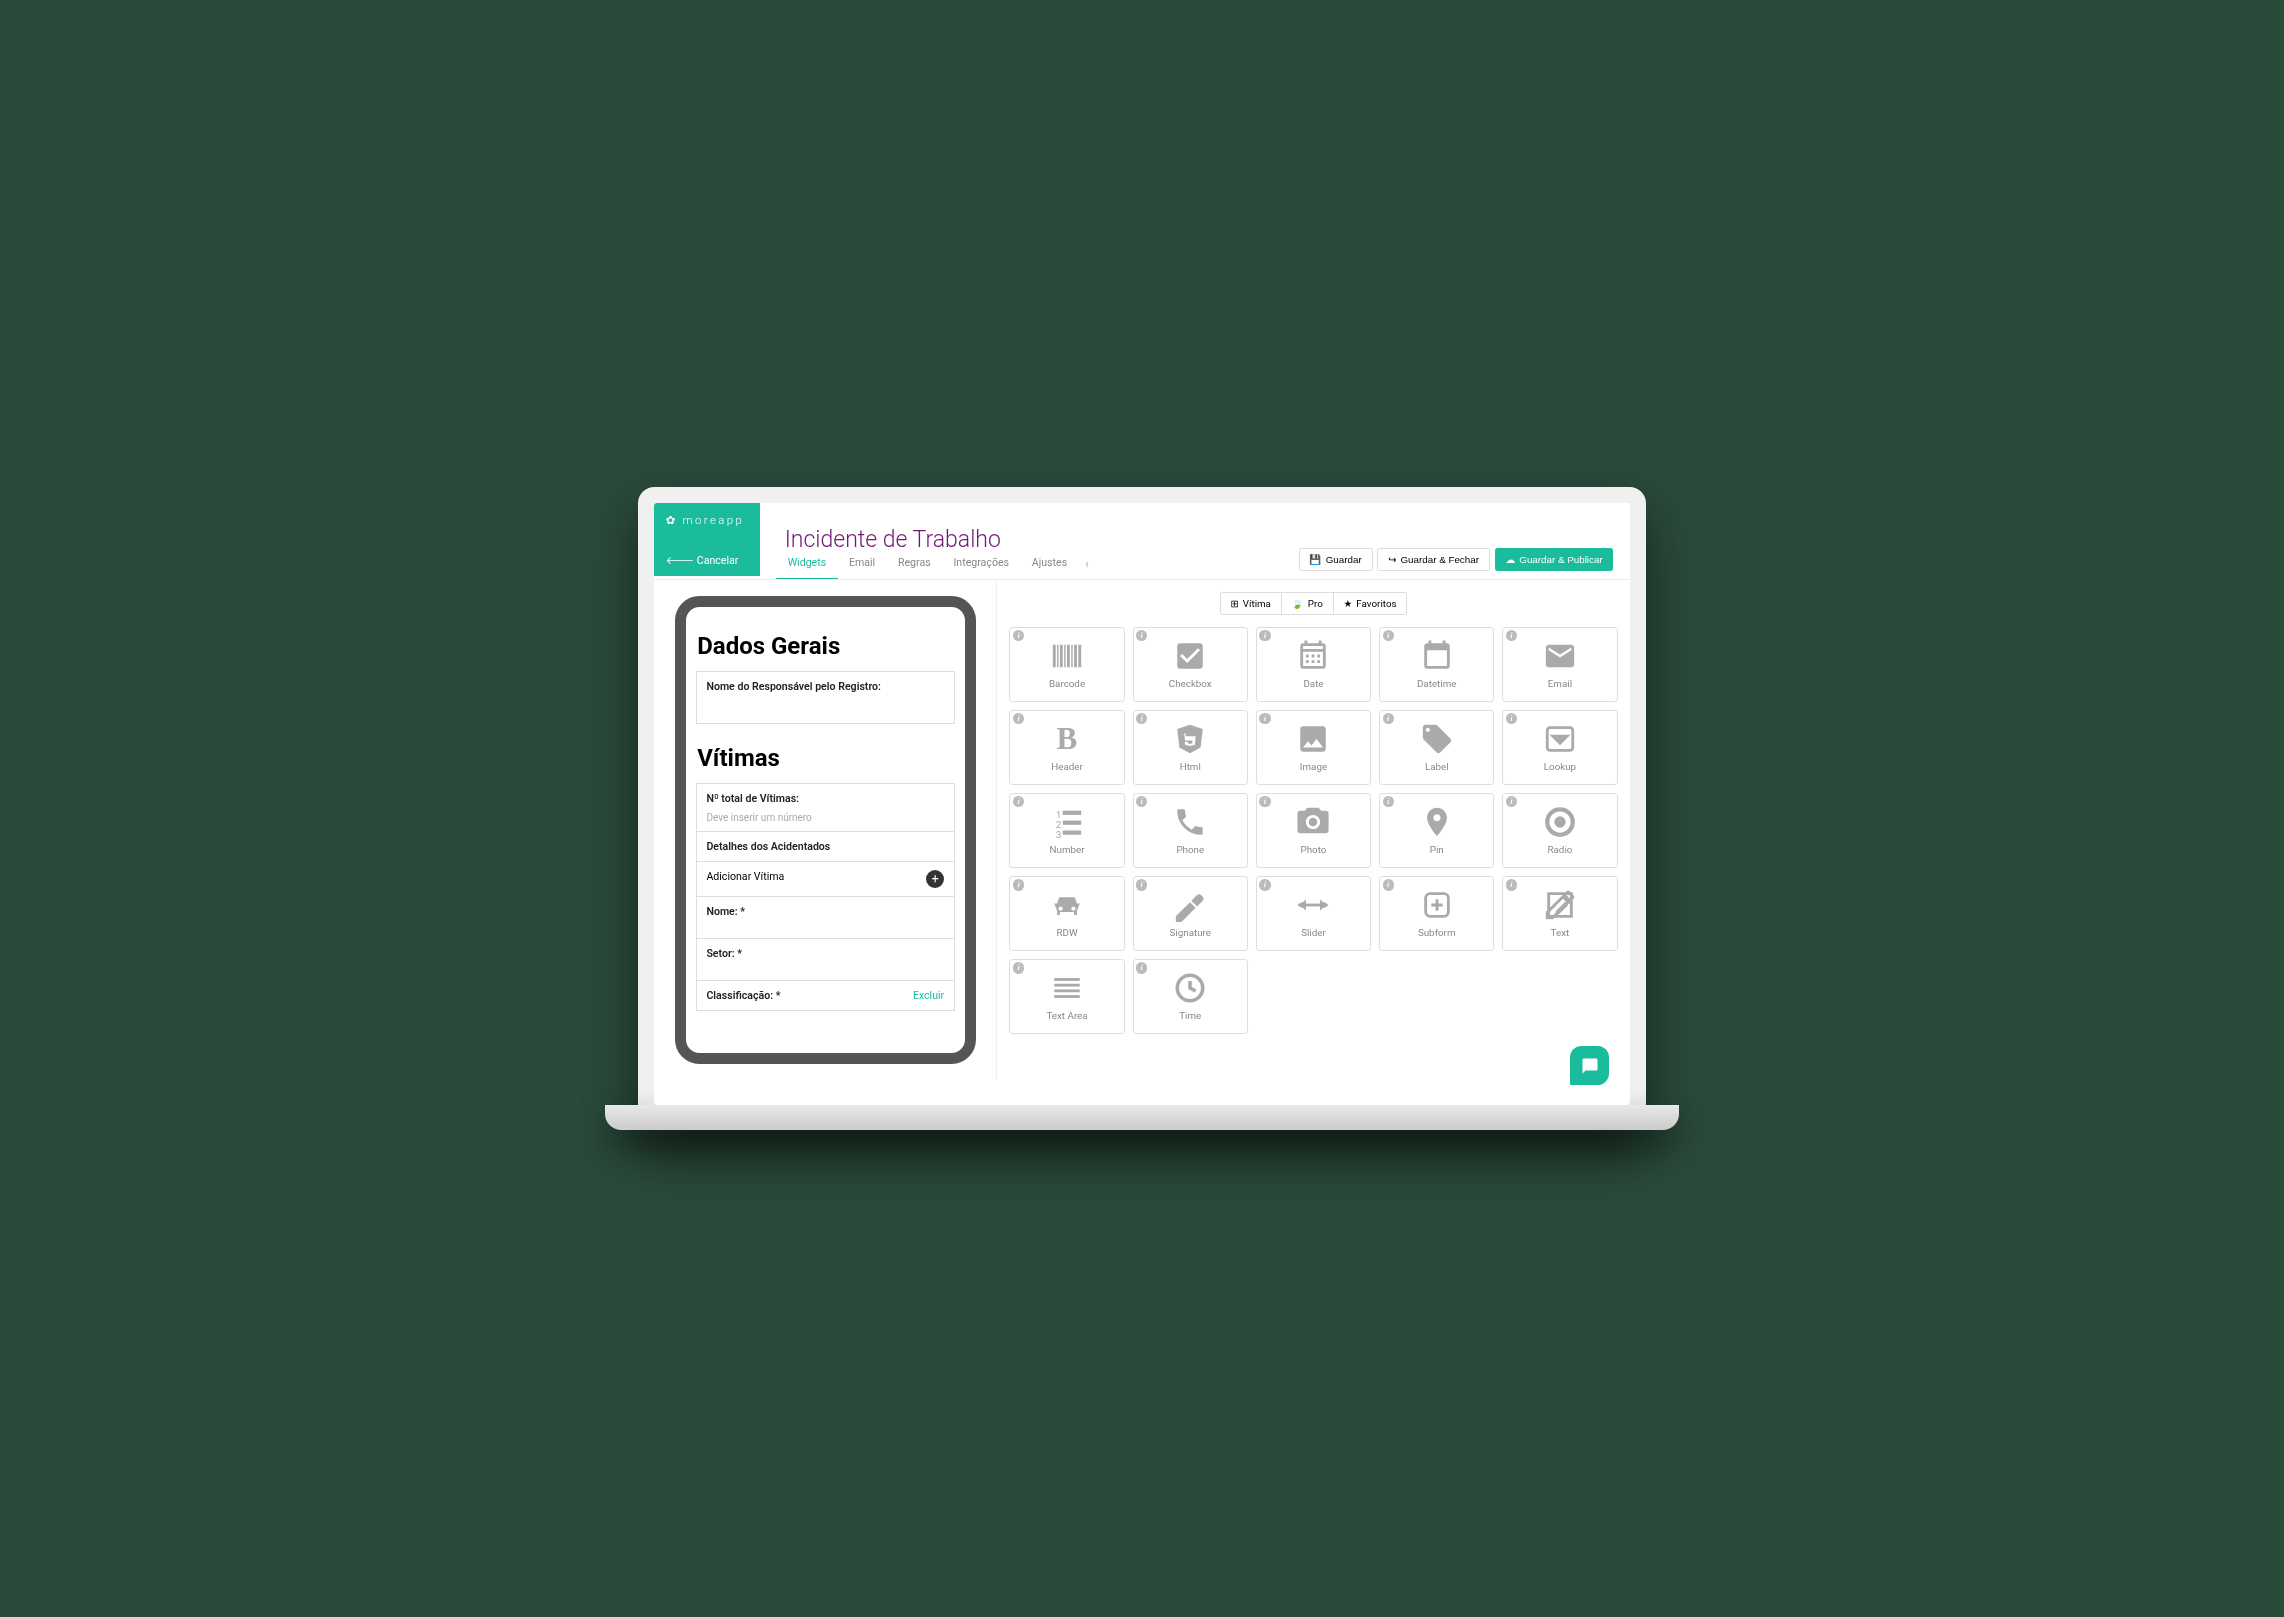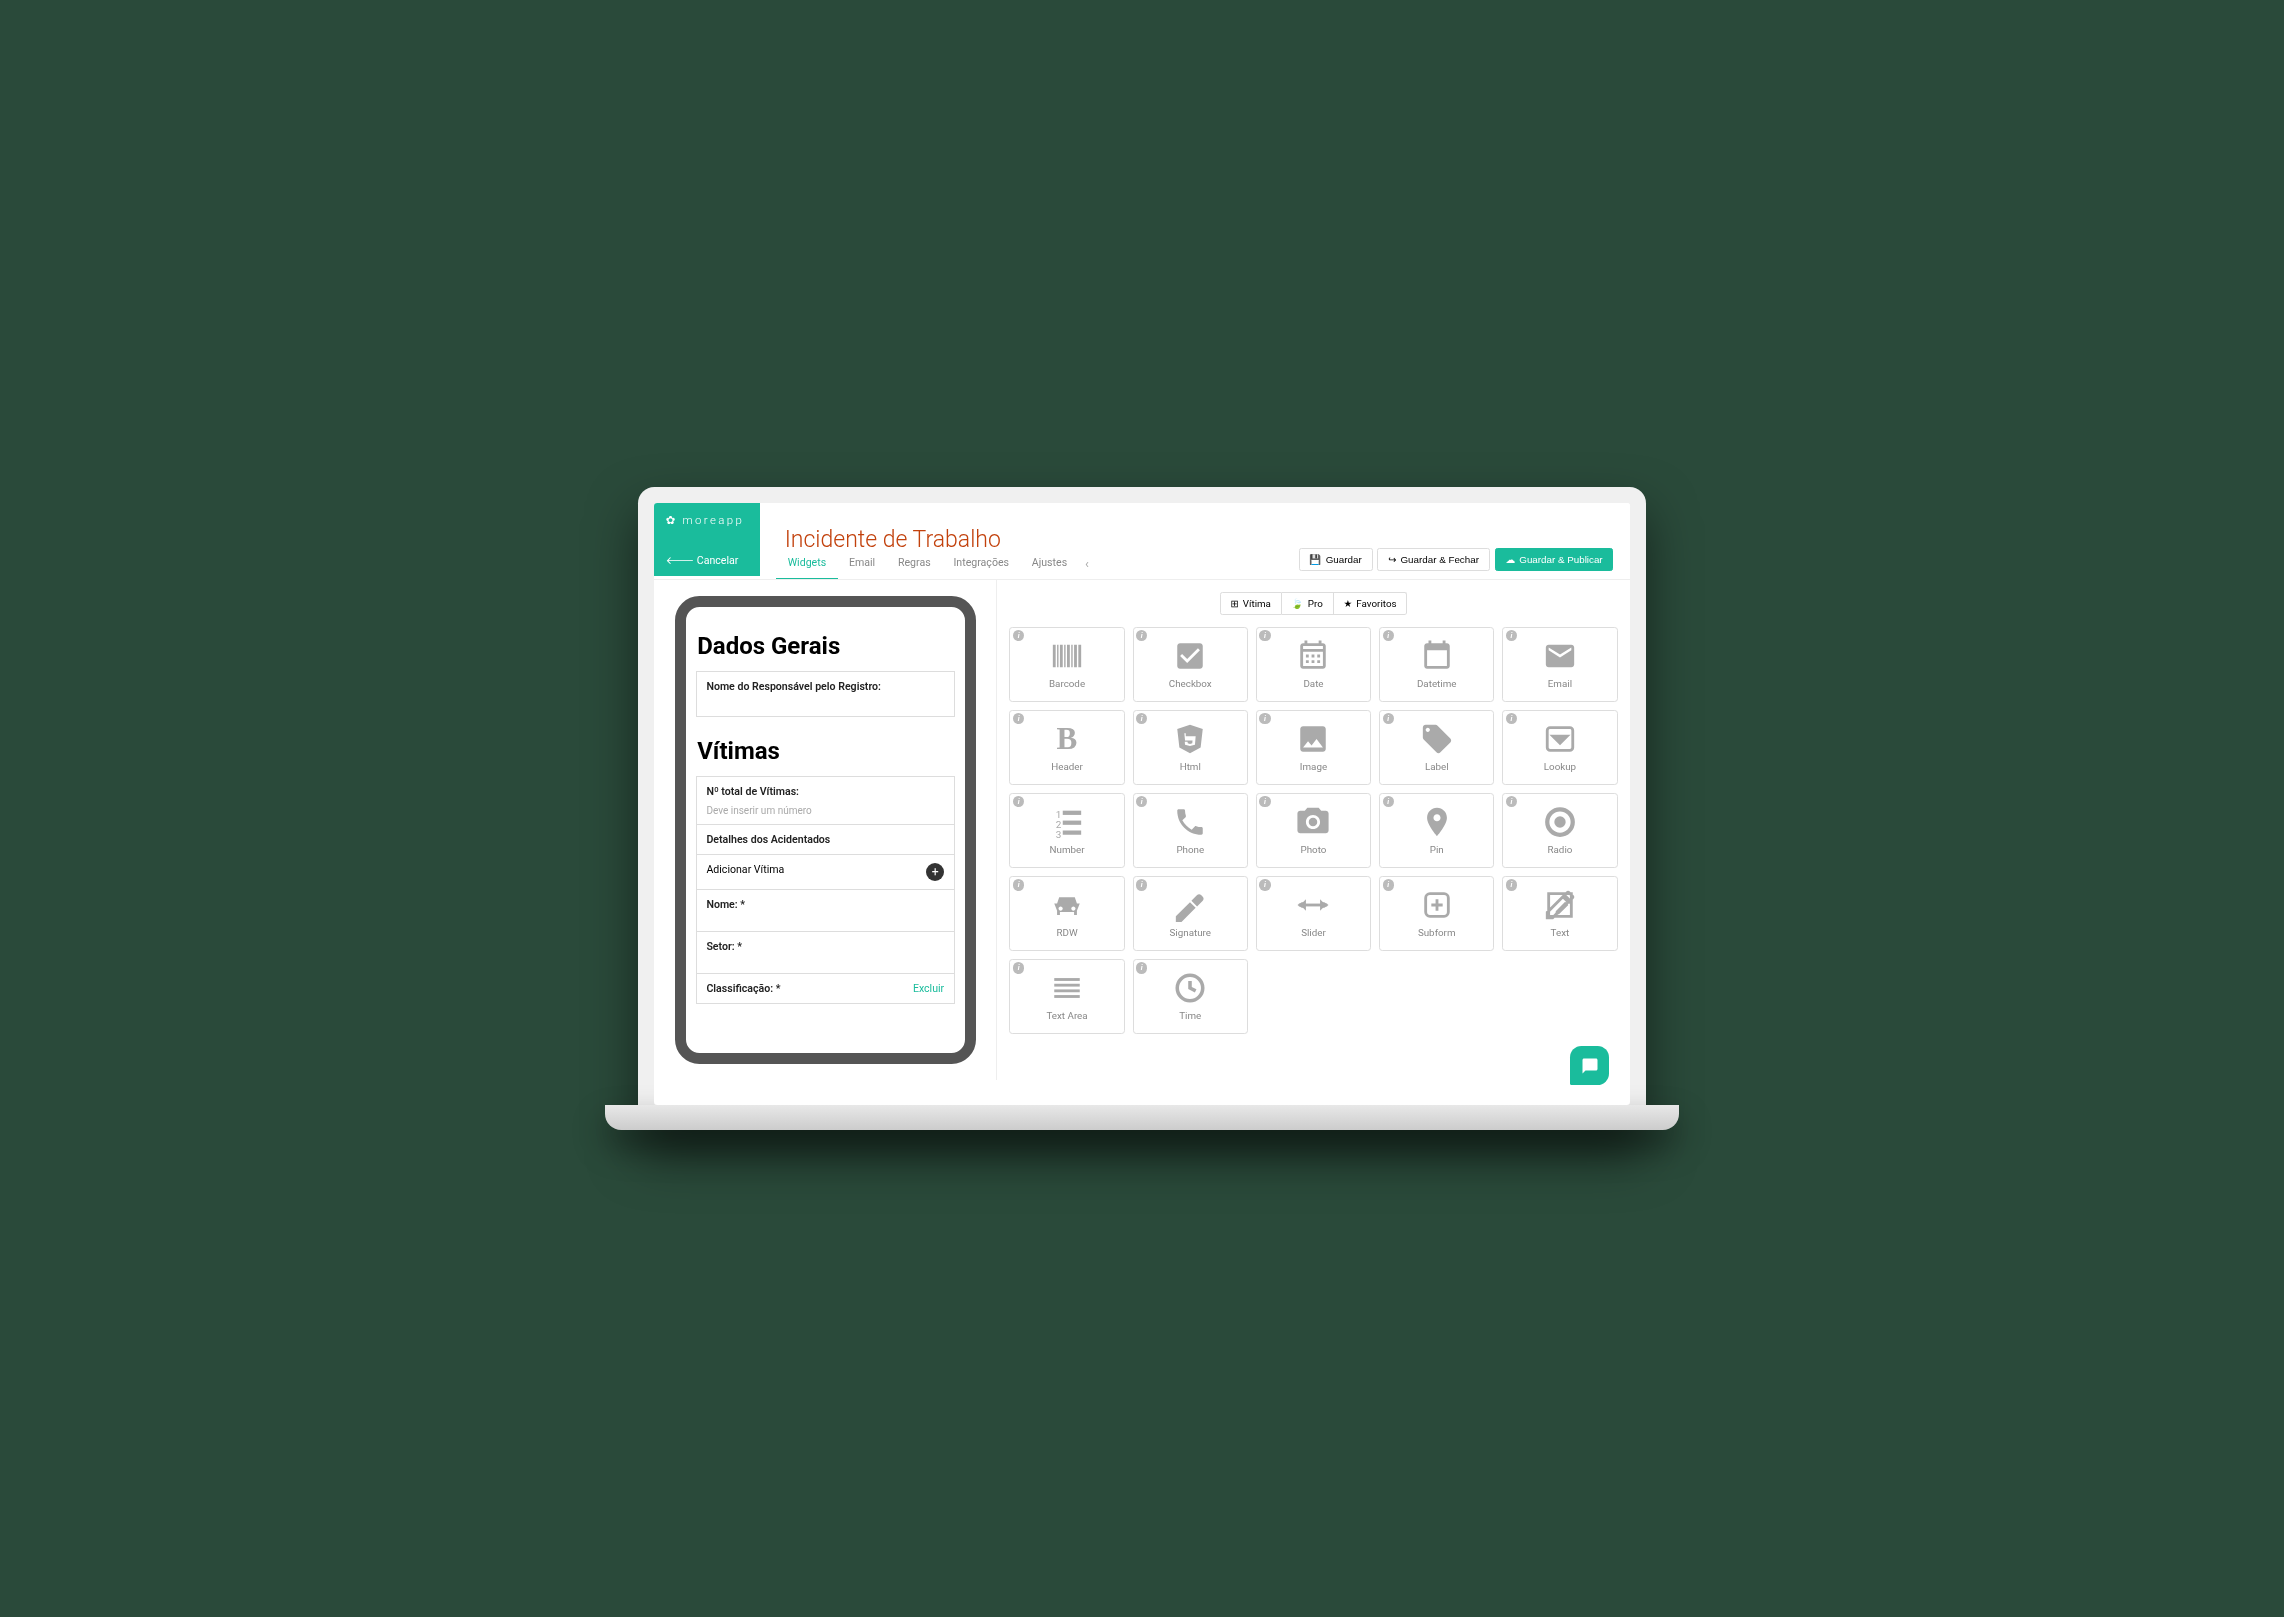--- a/index.html
+++ b/index.html
@@ -3,21 +3,21 @@
 <meta charset="utf-8">
 <style>
 *{box-sizing:border-box;margin:0;padding:0}
 body{font-family:-apple-system,BlinkMacSystemFont,"Segoe UI",Roboto,Arial,sans-serif;background:#2a4a3a;display:flex;align-items:center;justify-content:center;min-height:100vh;padding:33px}
 .laptop{width:1008px;background:#f0f0f0;border-radius:16.3px;padding:16.3px;box-shadow:0 24.4px 49px rgba(0,0,0,0.5)}
 .screen{background:#fff;border-radius:3.3px;overflow:hidden;height:602px}
 .header{display:flex;background:#fff}
 .brand{background:#1abc9c;color:#fff;width:106px;height:73px;display:flex;flex-direction:column;align-items:flex-start;justify-content:space-between;padding:9.8px 11.4px;font-size:11.4px}
 .brand-logo{display:flex;align-items:center;gap:4.9px;font-weight:300;letter-spacing:2.4px}
 .cancel{color:#fff;font-size:10.6px;cursor:pointer}
-.title{padding:23px 24.4px 0;font-size:23px;color:#c2410c;font-weight:300}
+.title{padding:23px 24.4px 0;font-size:23px;color:#701a75;font-weight:300}
 .topbar{display:flex;align-items:flex-start;padding:0 16.3px 0 0;border-bottom:0.8px solid #eee;margin-top:-28.5px}
 .tabs{display:flex;margin-left:122px}
 .tab{padding:8.1px 11.4px;font-size:10.6px;color:#888;cursor:pointer;border-bottom:1.6px solid transparent}
 .tab.active{color:#1abc9c;border-bottom-color:#1abc9c}
 .chev{padding:8.1px 6.5px;color:#aaa;cursor:pointer}
 .actions{margin-left:auto;display:flex;gap:4.9px}
 .btn{padding:4.9px 9.8px;font-size:9.8px;border:0.8px solid #ddd;background:#fff;border-radius:2.4px;cursor:pointer;display:flex;align-items:center;gap:4.1px}
 .btn.primary{background:#1abc9c;color:#fff;border-color:#1abc9c}
 .main{display:flex;height:calc(100% - 102px)}
 .preview{width:342px;padding:16.3px;display:flex;justify-content:center}
@@ -86,21 +86,21 @@
             <span>☁</span>
             <span>Guardar &amp; Publicar</span>
           </button>
   </div>
 </div>
 
 <div class="main">
   <div class="preview">
     <div class="phone">
       <h2>Dados Gerais</h2>
-      <div class="field" style="height:46px">
+      <div class="field" style="height:53px">
               <div class="lbl">Nome do Responsável pelo Registro:</div>
             </div>
       <h2 style="margin-top:19.5px">Vítimas</h2>
       <div class="field">
         <div class="lbl">Nº total de Vítimas:</div>
         <div class="hint">Deve inserir um número</div>
       </div>
       <div class="field">
               <div class="lbl">Detalhes dos Acidentados</div>
             </div>

